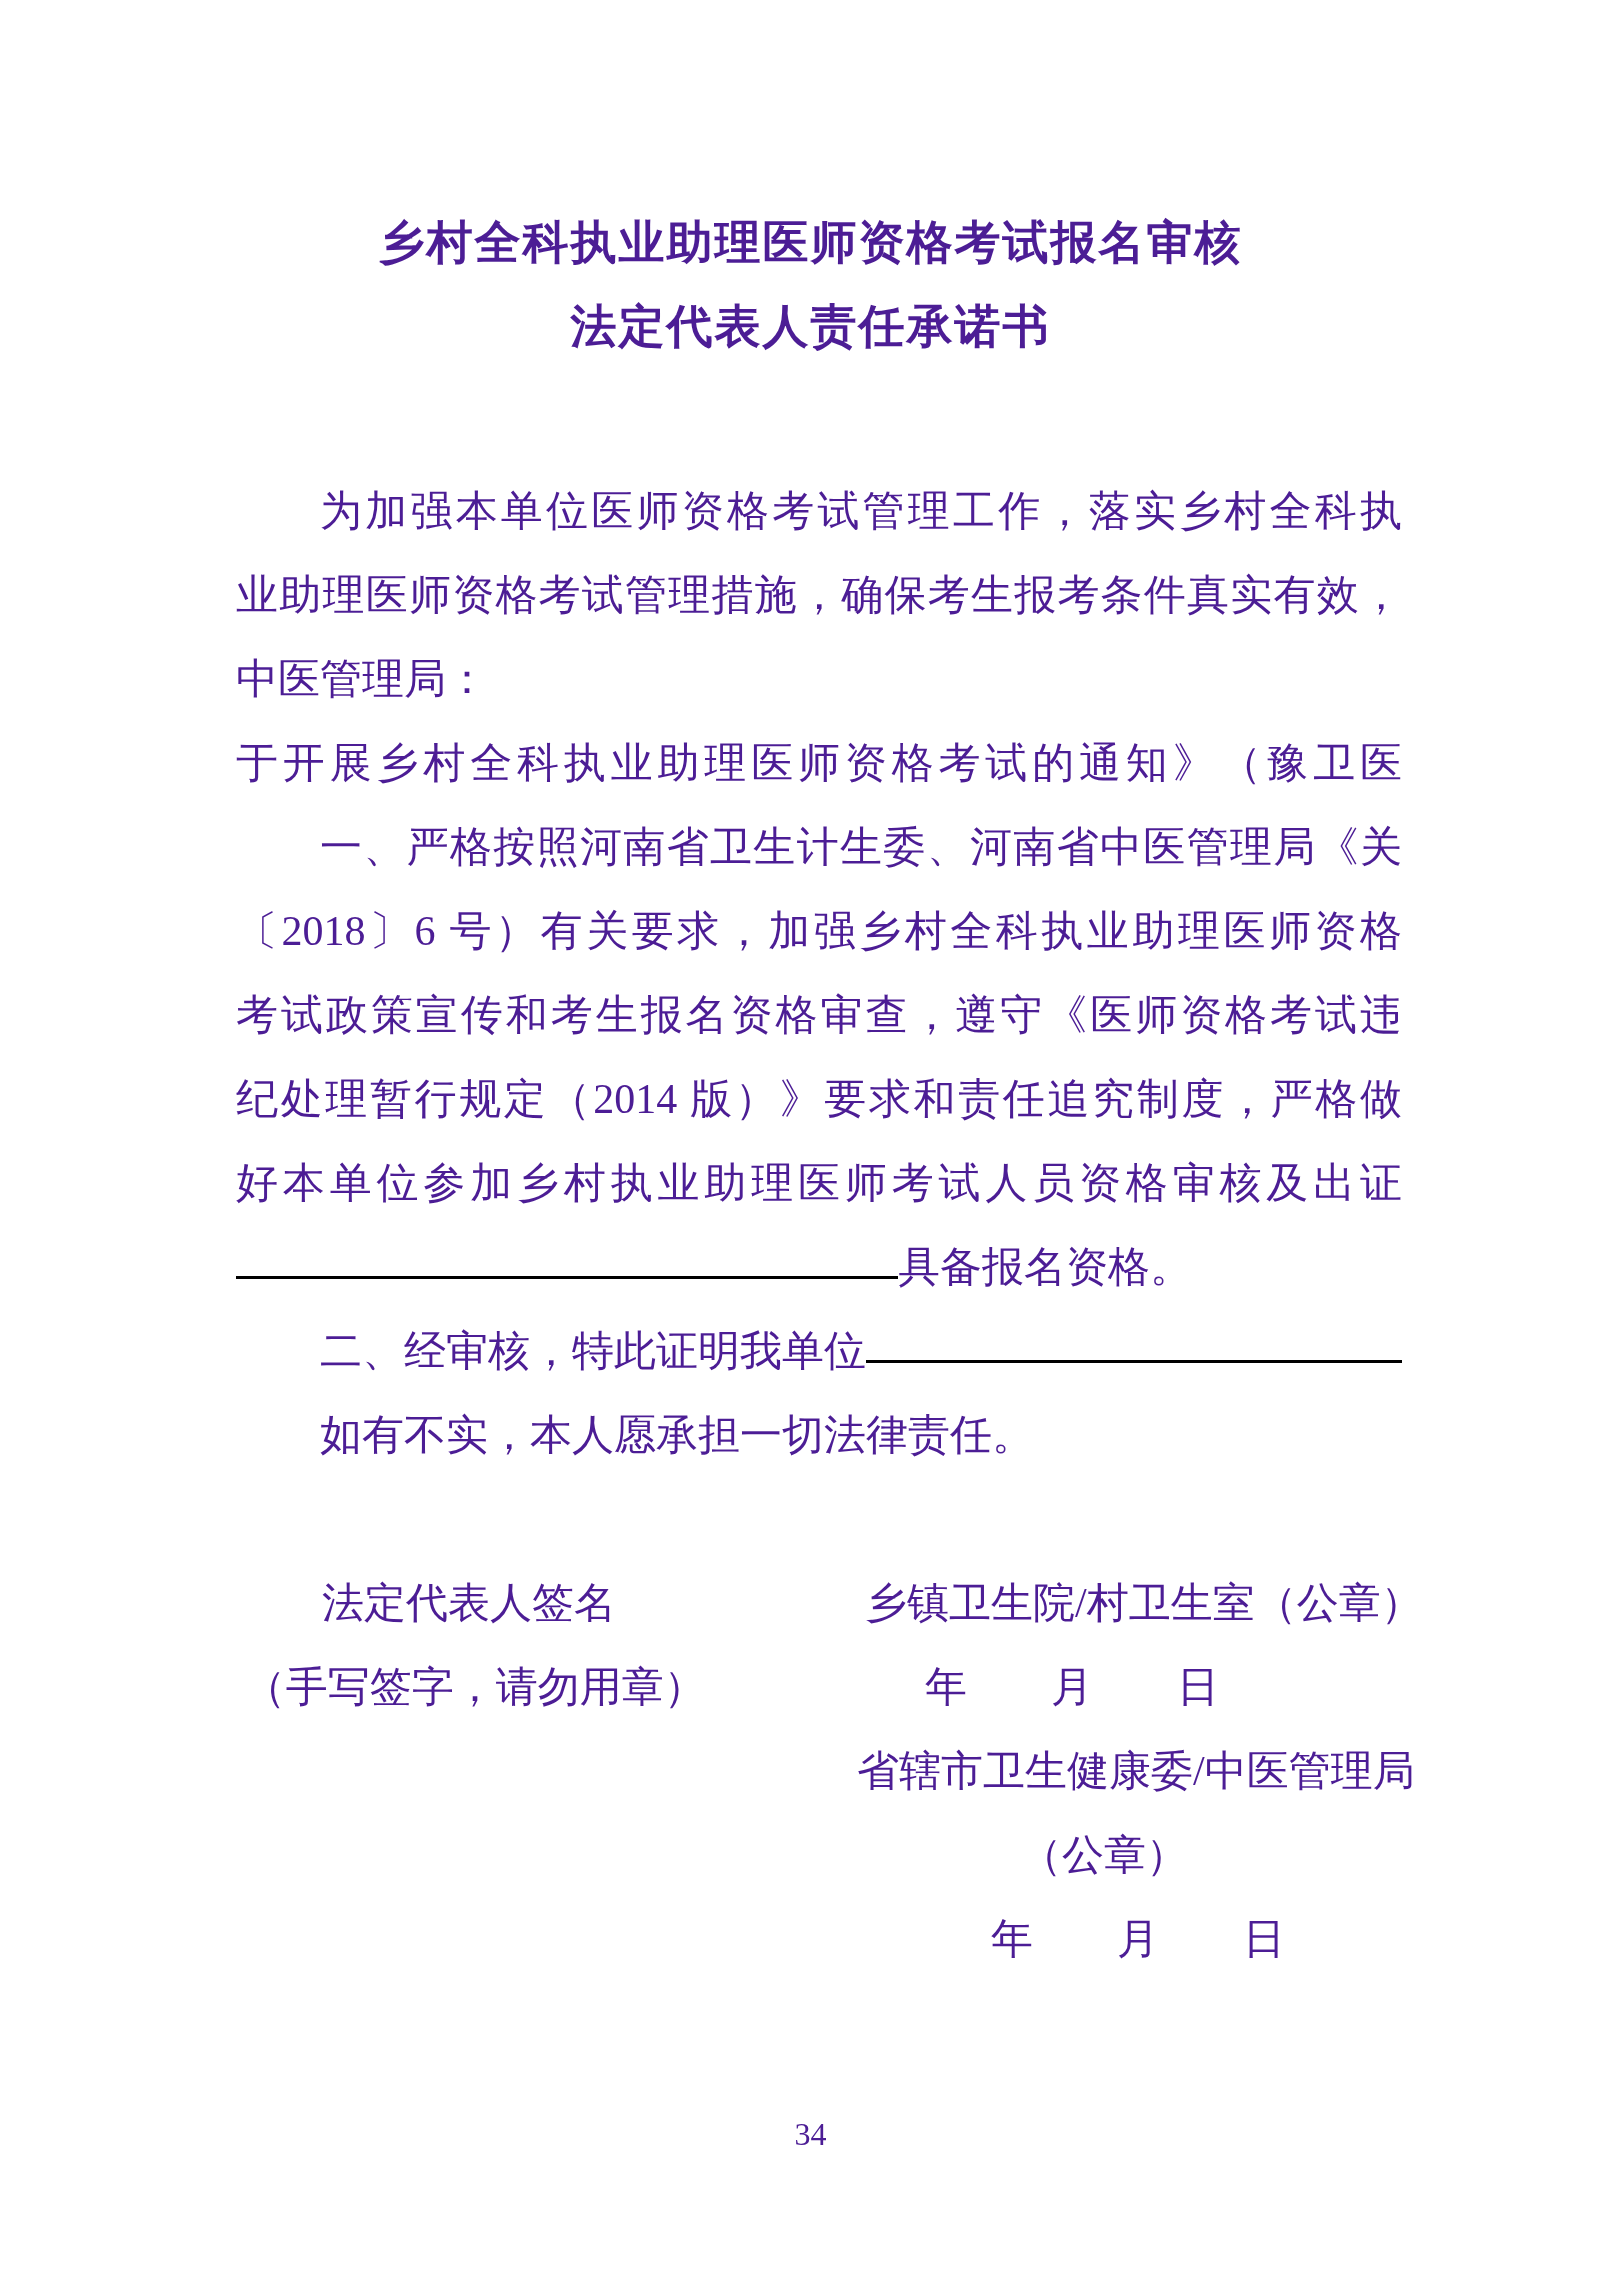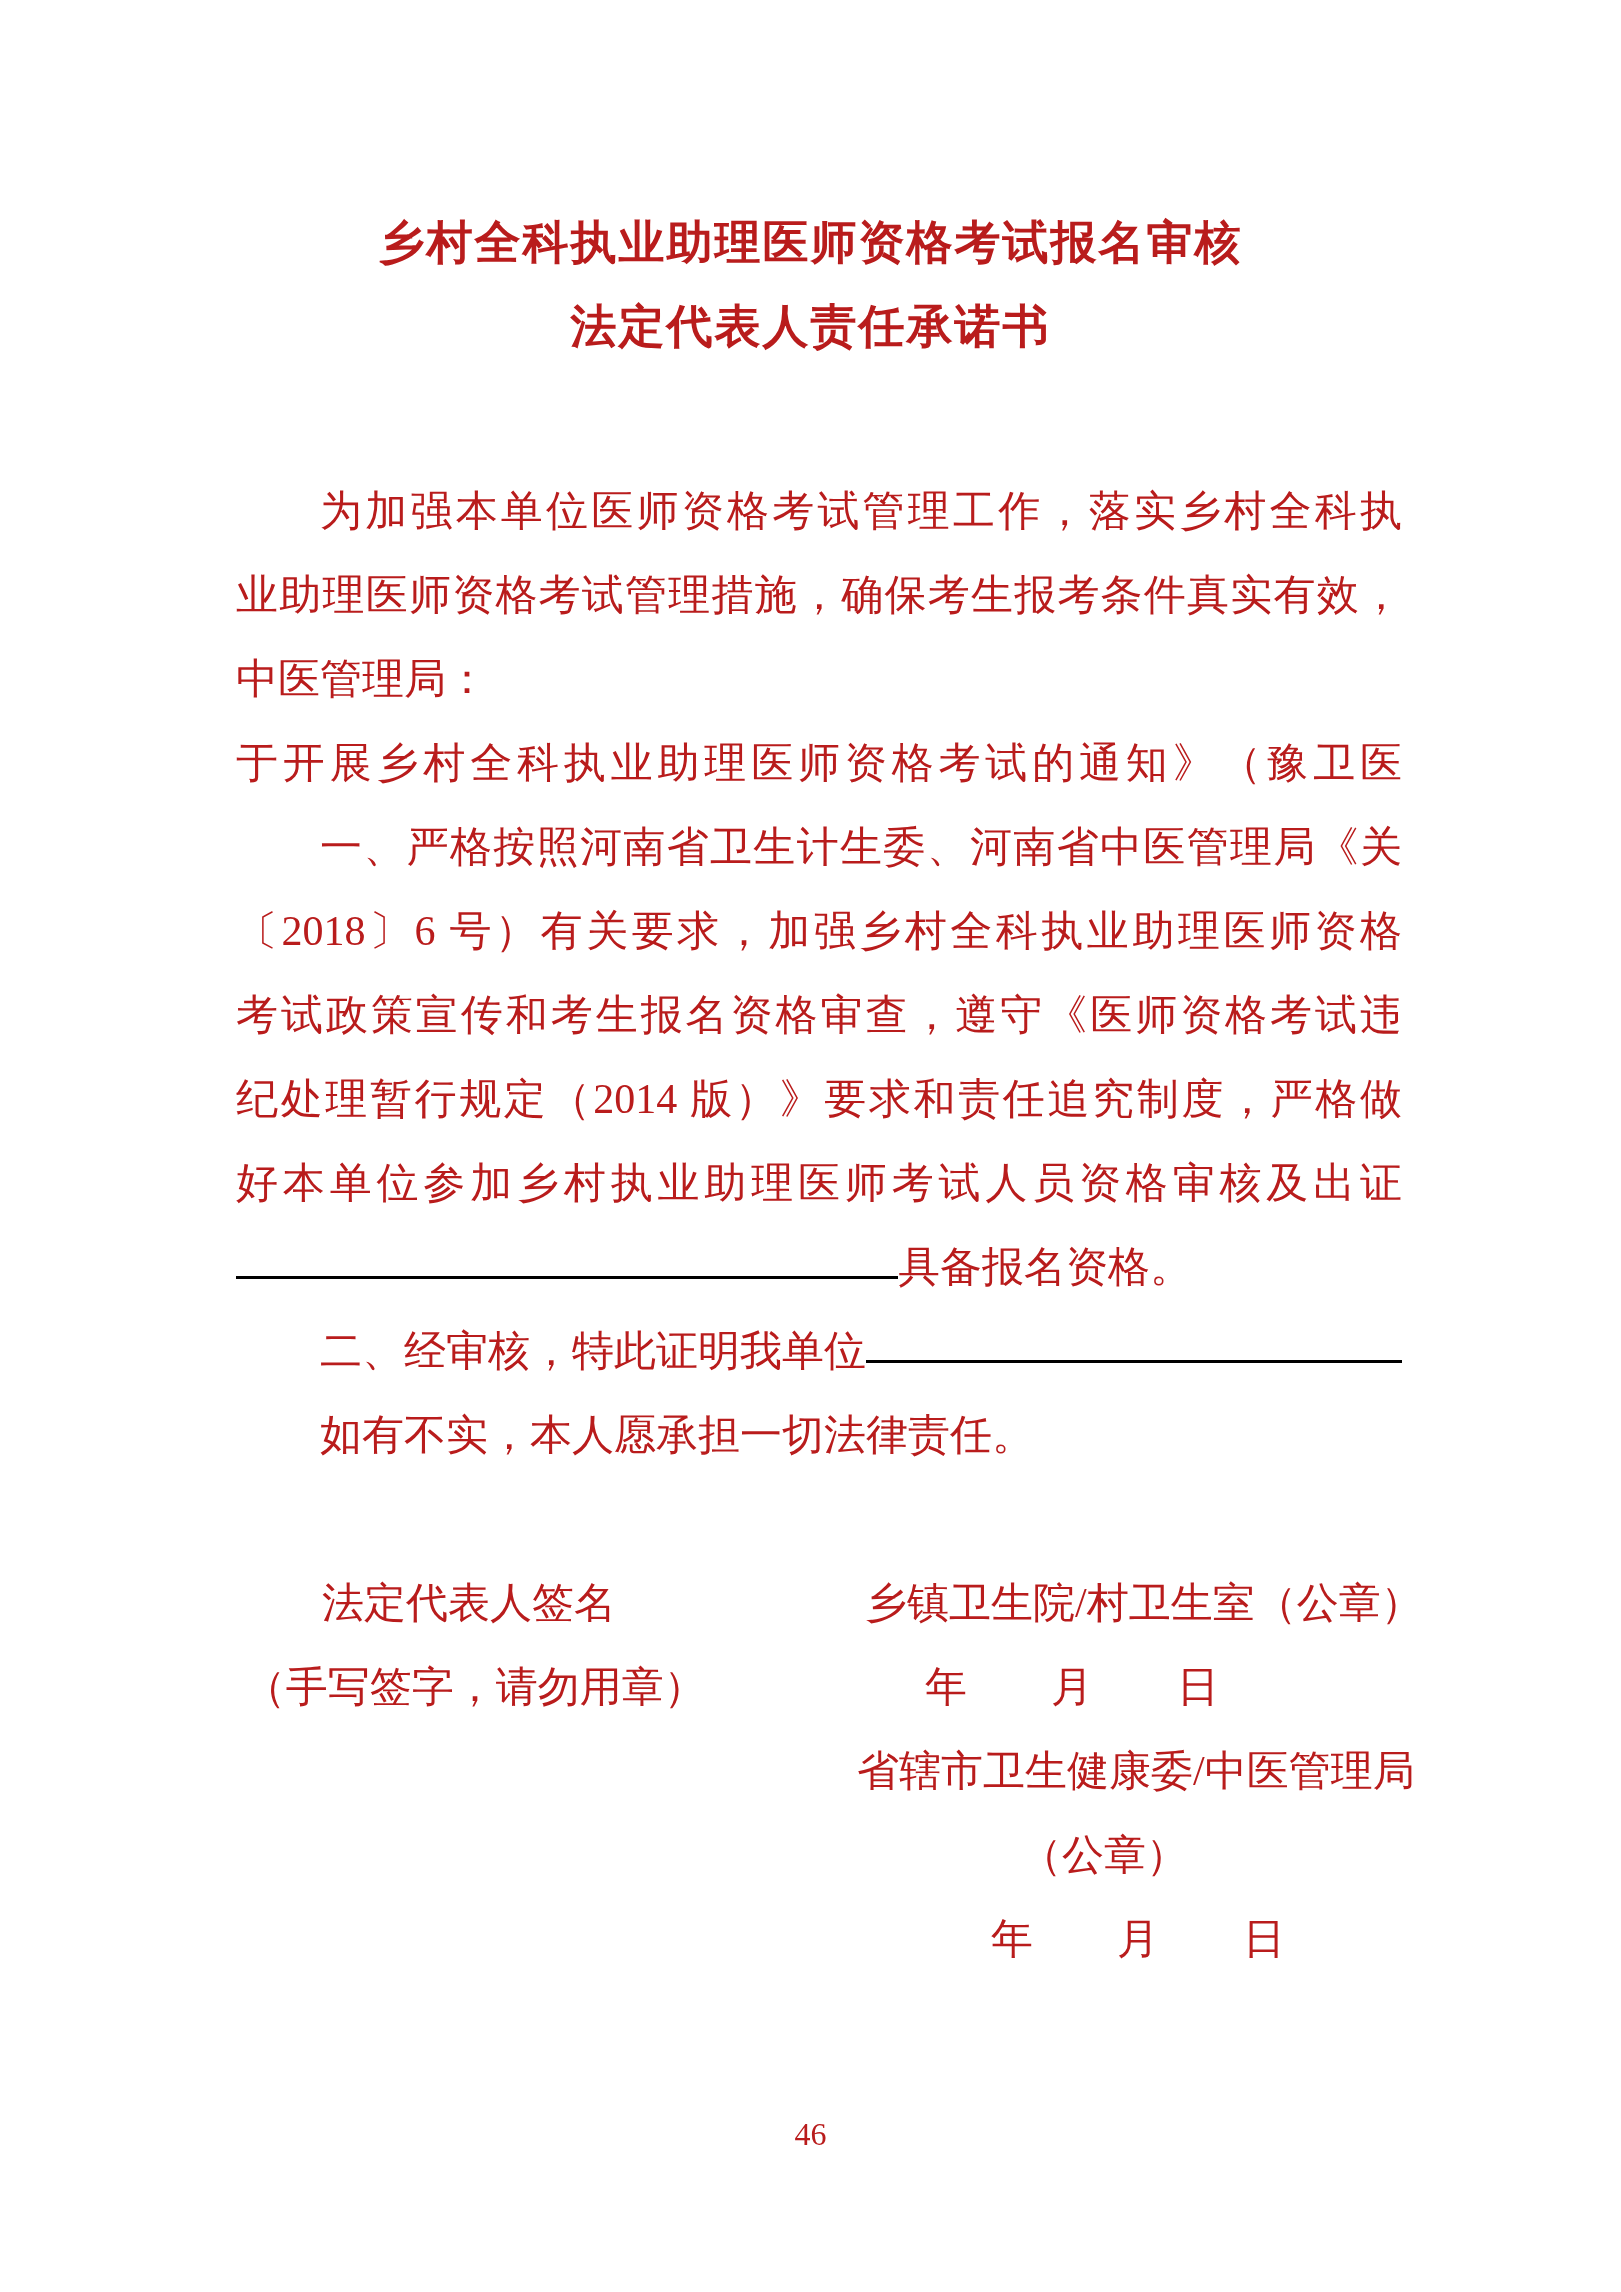--- a/index.html
+++ b/index.html
@@ -1,21 +1,21 @@
 <!DOCTYPE html>
 <html><head>
 <meta charset="utf-8">
 <style>
   html, body { margin: 0; padding: 0; background: #ffffff; }
   .page {
     position: relative;
     width: 1621px;
     height: 2293px;
     background: #ffffff;
-    color: #b91c1c;
+    color: #4c1d95;
     font-family: "Liberation Serif", "DejaVu Serif", serif;
     overflow: hidden;
   }
   .doc-title {
     position: absolute;
     left: 0;
     width: 1621px;
     text-align: center;
     font-family: "Liberation Sans", "DejaVu Sans", sans-serif;
     font-weight: bold;
@@ -120,16 +120,16 @@
     <div class="sig-row">
       <span style="left:784px">（公章）</span>
     </div>
 
     <div class="sig-row">
       <span style="left:755px">年　　月　　日</span>
     </div>
 
   </div>
 
-  <div class="pagenum">46</div>
+  <div class="pagenum">34</div>
 
 </div>
 
 
 </body></html>

